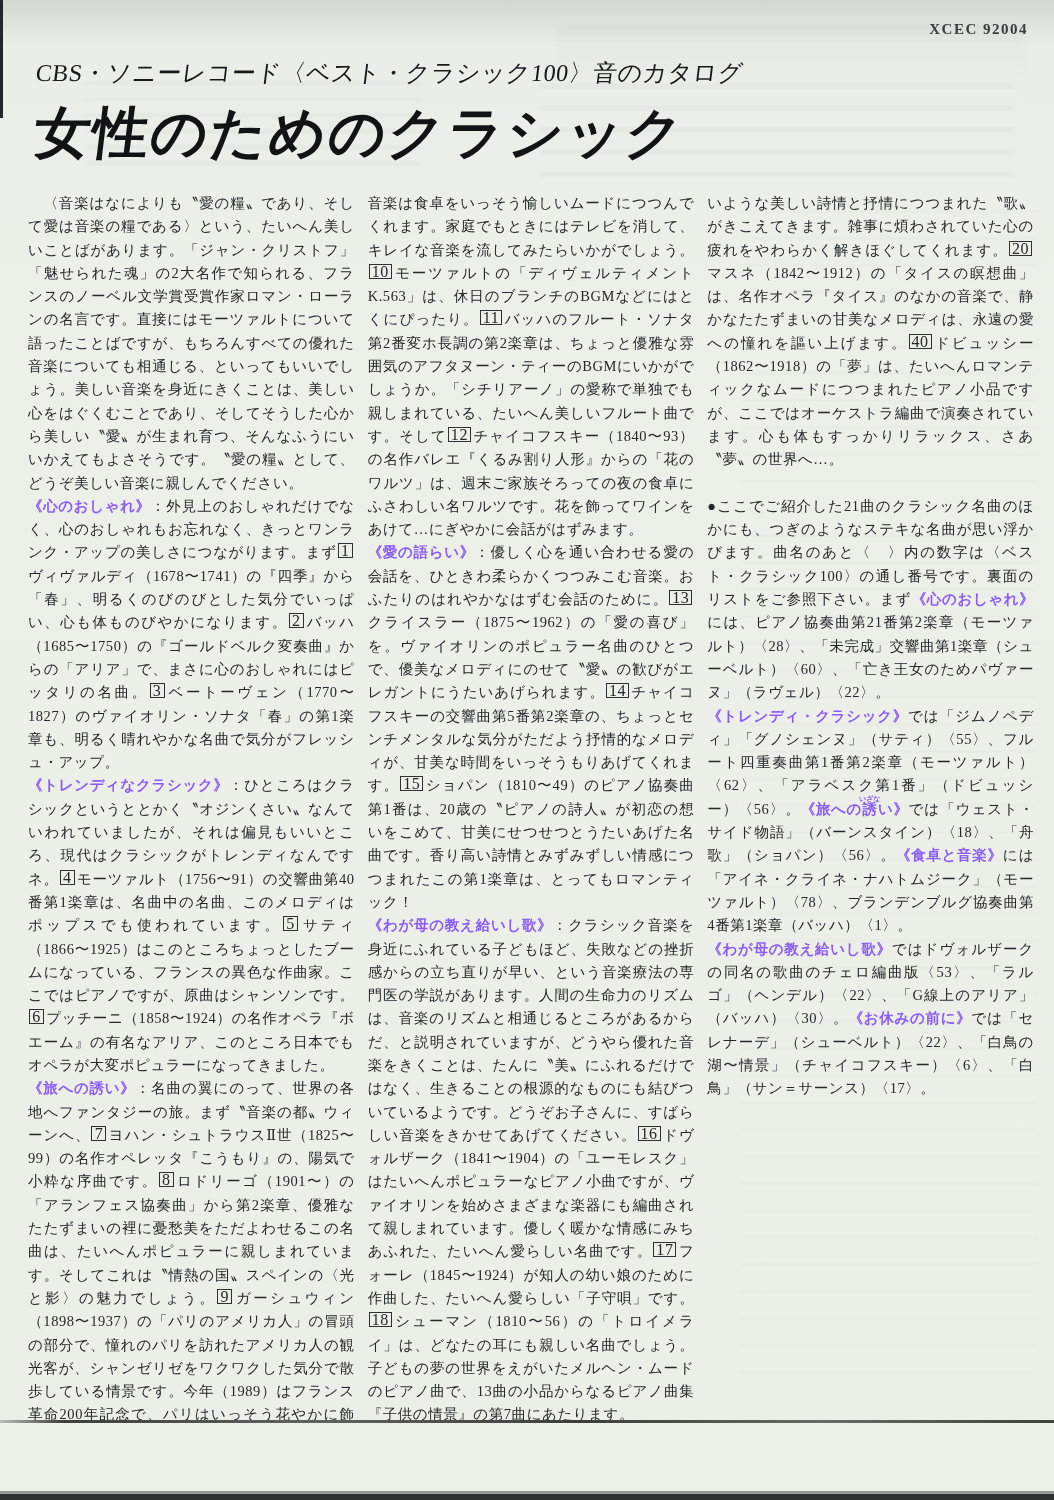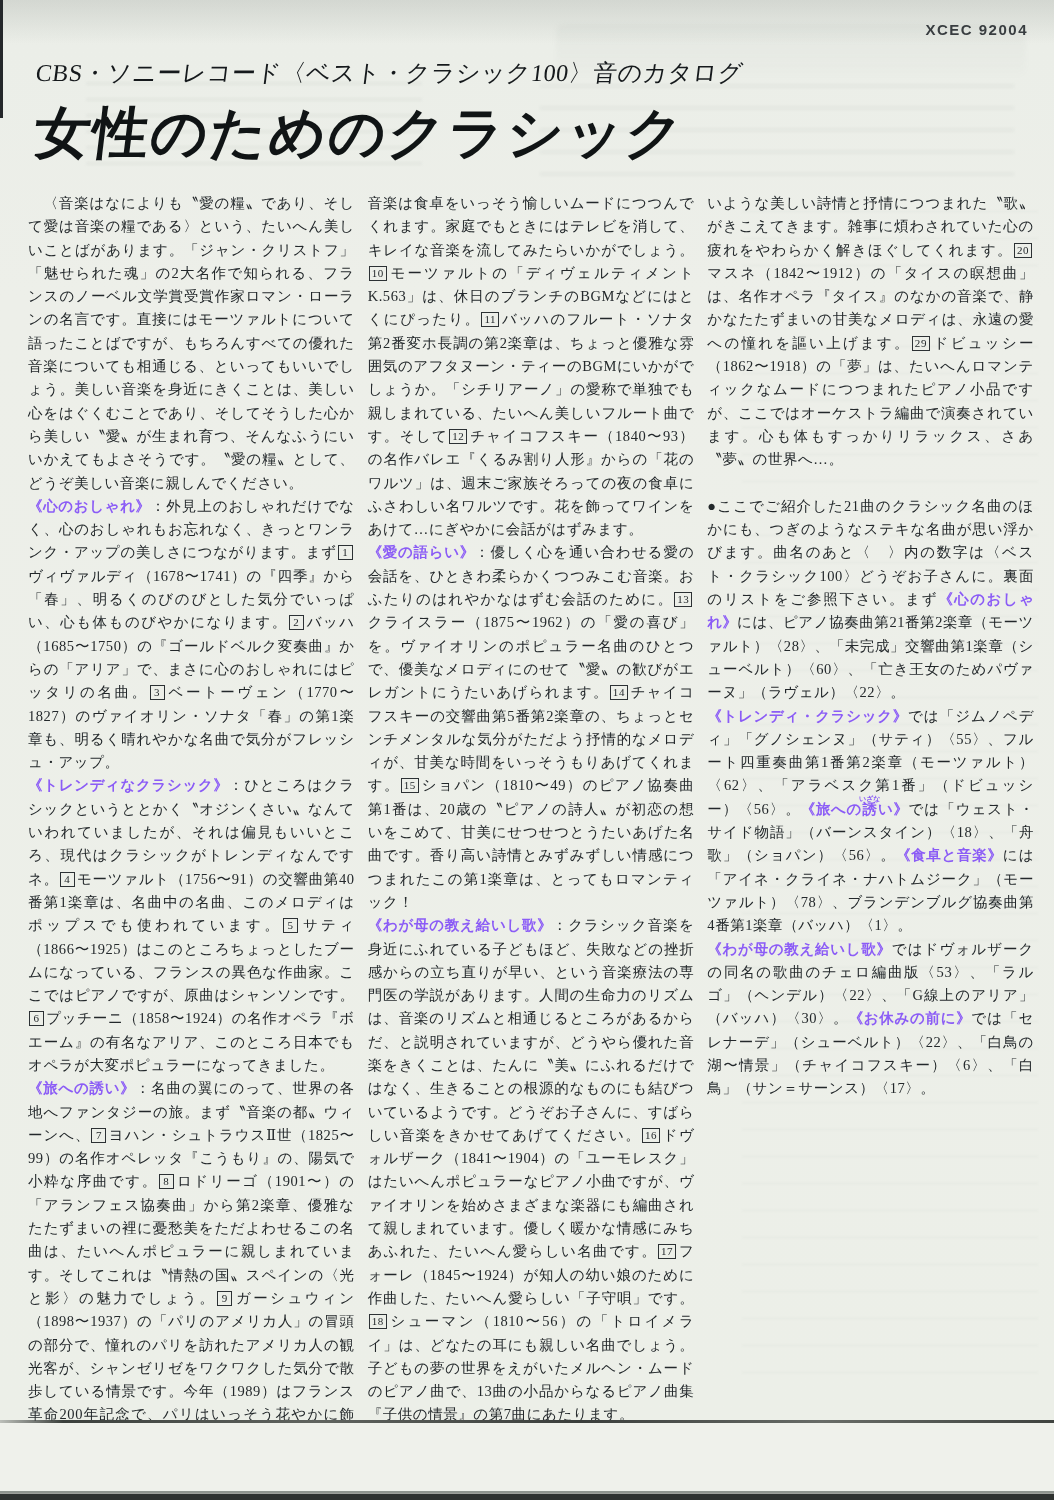--- a/index.html
+++ b/index.html
@@ -6,21 +6,21 @@
   body{
     width:1054px;height:1500px;overflow:hidden;position:relative;
     background:linear-gradient(180deg,#e6e9e3 0px,#ebeee8 45px,#edefe9 300px,#ecefe8 1420px,#f0f2ec 1492px);
     font-family:"Liberation Serif","DejaVu Serif",serif;
     color:#23282b;
   }
   .page{position:absolute;inset:0;}
   
   .catalog-no{
     position:absolute;top:21px;right:26px;
-    font-family:Liberation Sans, sans-serif;
+    font-family:Liberation Serif, serif;
     font-weight:bold;font-size:15px;letter-spacing:1.5px;color:#383d40;
   }
   .series-title{
     position:absolute;left:34px;top:57px;
     font-size:24px;font-weight:500;color:#15191c;
     letter-spacing:0.5px;white-space:nowrap;
     transform:skewX(-7deg);transform-origin:0 100%;
   }
   .page-title{
     position:absolute;left:31px;top:103px;margin:0;
@@ -39,21 +39,21 @@
     text-align:justify;text-justify:inter-ideograph;
   }
   .para.spacer{margin-top:23.3px;}
   .gothic{
     font-family:"Liberation Sans","DejaVu Sans",sans-serif;
     font-weight:bold;color:#8b5cf6;letter-spacing:0.2px;
   }
   .tracknum{
     display:inline-block;box-sizing:border-box;
     border:1.2px solid #2c3134;
-    font-size:11px;line-height:13px;min-width:15px;height:15px;
+    font-size:16px;line-height:13px;min-width:15px;height:15px;
     padding:0 2px;margin:0 2px 0 1px;text-align:center;
     vertical-align:1px;font-family:"Liberation Serif","DejaVu Serif",serif;
   }
   ruby{ruby-position:over;}
   rt{font-size:7px;line-height:1;letter-spacing:0;font-weight:bold;
      font-family:"Liberation Sans","DejaVu Sans",sans-serif;}
   
   .artifact{position:absolute;pointer-events:none;}
   .top-shade{left:0;top:0;width:100%;height:44px;
     background:linear-gradient(180deg,rgba(146,152,146,0.22),rgba(146,152,146,0));}
@@ -101,22 +101,22 @@
         <p class="para"><span class="gothic">《旅への誘い》</span><span>：名曲の翼にのって、世界の各地へファンタジーの旅。まず〝音楽の都〟ウィーンへ、</span><span class="tracknum">7</span><span>ヨハン・シュトラウスⅡ世（1825〜99）の名作オペレッタ『こうもり』の、陽気で小粋な序曲です。</span><span class="tracknum">8</span><span>ロドリーゴ（1901〜）の「アランフェス協奏曲」から第2楽章、優雅なたたずまいの裡に憂愁美をただよわせるこの名曲は、たいへんポピュラーに親しまれています。そしてこれは〝情熱の国〟スペインの〈光と影〉の魅力でしょう。</span><span class="tracknum">9</span><span>ガーシュウィン（1898〜1937）の「パリのアメリカ人」の冒頭の部分で、憧れのパリを訪れたアメリカ人の観光客が、シャンゼリゼをワクワクした気分で散歩している情景です。今年（1989）はフランス革命200年記念で、パリはいっそう花やかに飾りたてられ、日本からの観光客もいっぱいだったそうですね。</span></p>
         <p class="para"><span class="gothic">《食卓と音楽と》</span><span>：むかしから王侯貴族のけんらんたるディナーには、室内オーストラリアの典雅で軽快な演奏がつきもの、もっともいまだって静かなBGMが流れるレストランは多いはずですね。ステキな</span></p>
       </div>
     <div class="col">
         <p class="para"><span>音楽は食卓をいっそう愉しいムードにつつんでくれます。家庭でもときにはテレビを消して、キレイな音楽を流してみたらいかがでしょう。</span><span class="tracknum">10</span><span>モーツァルトの「ディヴェルティメントK.563」は、休日のブランチのBGMなどにはとくにぴったり。</span><span class="tracknum">11</span><span>バッハのフルート・ソナタ第2番変ホ長調の第2楽章は、ちょっと優雅な雰囲気のアフタヌーン・ティーのBGMにいかがでしょうか。「シチリアーノ」の愛称で単独でも親しまれている、たいへん美しいフルート曲です。そして</span><span class="tracknum">12</span><span>チャイコフスキー（1840〜93）の名作バレエ『くるみ割り人形』からの「花のワルツ」は、週末ご家族そろっての夜の食卓にふさわしい名ワルツです。花を飾ってワインをあけて…にぎやかに会話がはずみます。</span></p>
         <p class="para"><span class="gothic">《愛の語らい》</span><span>：優しく心を通い合わせる愛の会話を、ひときわ柔らかくつつみこむ音楽。おふたりのはれやかなはずむ会話のために。</span><span class="tracknum">13</span><span>クライスラー（1875〜1962）の「愛の喜び」を。ヴァイオリンのポピュラー名曲のひとつで、優美なメロディにのせて〝愛〟の歓びがエレガントにうたいあげられます。</span><span class="tracknum">14</span><span>チャイコフスキーの交響曲第5番第2楽章の、ちょっとセンチメンタルな気分がただよう抒情的なメロディが、甘美な時間をいっそうもりあげてくれます。</span><span class="tracknum">15</span><span>ショパン（1810〜49）のピアノ協奏曲第1番は、20歳の〝ピアノの詩人〟が初恋の想いをこめて、甘美にせつせつとうたいあげた名曲です。香り高い詩情とみずみずしい情感につつまれたこの第1楽章は、とってもロマンティック！</span></p>
         <p class="para"><span class="gothic">《わが母の教え給いし歌》</span><span>：クラシック音楽を身近にふれている子どもほど、失敗などの挫折感からの立ち直りが早い、という音楽療法の専門医の学説があります。人間の生命力のリズムは、音楽のリズムと相通じるところがあるからだ、と説明されていますが、どうやら優れた音楽をきくことは、たんに〝美〟にふれるだけではなく、生きることの根源的なものにも結びついているようです。どうぞお子さんに、すばらしい音楽をきかせてあげてください。</span><span class="tracknum">16</span><span>ドヴォルザーク（1841〜1904）の「ユーモレスク」はたいへんポピュラーなピアノ小曲ですが、ヴァイオリンを始めさまざまな楽器にも編曲されて親しまれています。優しく暖かな情感にみちあふれた、たいへん愛らしい名曲です。</span><span class="tracknum">17</span><span>フォーレ（1845〜1924）が知人の幼い娘のために作曲した、たいへん愛らしい「子守唄」です。</span><span class="tracknum">18</span><span>シューマン（1810〜56）の「トロイメライ」は、どなたの耳にも親しい名曲でしょう。子どもの夢の世界をえがいたメルヘン・ムードのピアノ曲で、13曲の小品からなるピアノ曲集『子供の情景』の第7曲にあたります。</span></p>
         <p class="para"><span class="gothic">《お休みの前に》</span><span>：アクティヴな1日が終わって、お休みの前にくつろぎのひととき、すばらしい音楽にしばし耳をかたむけてください。憩いのひとときであるとともに、明日への心身のリフレッシュの時間でもあるはずです。</span></p>
       </div>
     <div class="col">
-        <p class="para"><span>いような美しい詩情と抒情につつまれた〝歌〟がきこえてきます。雑事に煩わされていた心の疲れをやわらかく解きほぐしてくれます。</span><span class="tracknum">20</span><span>マスネ（1842〜1912）の「タイスの瞑想曲」は、名作オペラ『タイス』のなかの音楽で、静かなたたずまいの甘美なメロディは、永遠の愛への憧れを謳い上げます。</span><span class="tracknum">29</span><span>ドビュッシー（1862〜1918）の「夢」は、たいへんロマンティックなムードにつつまれたピアノ小品ですが、ここではオーケストラ編曲で演奏されています。心も体もすっかりリラックス、さあ〝夢〟の世界へ…。</span></p>
-        <p class="para spacer"><span>●ここでご紹介した21曲のクラシック名曲のほかにも、つぎのようなステキな名曲が思い浮かびます。曲名のあと〈　〉内の数字は〈ベスト・クラシック100〉どうぞお子さんに。裏面のリストをご参照下さい。まず</span><span class="gothic">《心のおしゃれ》</span><span>には、ピアノ協奏曲第21番第2楽章（モーツァルト）〈28〉、「未完成」交響曲第1楽章（シューベルト）〈60〉、「亡き王女のためパヴァーヌ」（ラヴェル）〈22〉。</span></p>
+        <p class="para"><span>いような美しい詩情と抒情につつまれた〝歌〟がきこえてきます。雑事に煩わされていた心の疲れをやわらかく解きほぐしてくれます。</span><span class="tracknum">20</span><span>マスネ（1842〜1912）の「タイスの瞑想曲」は、名作オペラ『タイス』のなかの音楽で、静かなたたずまいの甘美なメロディは、永遠の愛への憧れを謳い上げます。</span><span class="tracknum">40</span><span>ドビュッシー（1862〜1918）の「夢」は、たいへんロマンティックなムードにつつまれたピアノ小品ですが、ここではオーケストラ編曲で演奏されています。心も体もすっかりリラックス、さあ〝夢〟の世界へ…。</span></p>
+        <p class="para spacer"><span>●ここでご紹介した21曲のクラシック名曲のほかにも、つぎのようなステキな名曲が思い浮かびます。曲名のあと〈　〉内の数字は〈ベスト・クラシック100〉の通し番号です。裏面のリストをご参照下さい。まず</span><span class="gothic">《心のおしゃれ》</span><span>には、ピアノ協奏曲第21番第2楽章（モーツァルト）〈28〉、「未完成」交響曲第1楽章（シューベルト）〈60〉、「亡き王女のためパヴァーヌ」（ラヴェル）〈22〉。</span></p>
         <p class="para"><span class="gothic">《トレンディ・クラシック》</span><span>では「ジムノペディ」「グノシェンヌ」（サティ）〈55〉、フルート四重奏曲第1番第2楽章（モーツァルト）〈62〉、「アラベスク第1番」（ドビュッシー）〈56〉。</span><span class="gothic">《旅への</span><ruby class="gothic">誘<rt>いざな</rt></ruby><span class="gothic">い》</span><span>では「ウェスト・サイド物語」（バーンスタイン）〈18〉、「舟歌」（ショパン）〈56〉。</span><span class="gothic">《食卓と音楽》</span><span>には「アイネ・クライネ・ナハトムジーク」（モーツァルト）〈78〉、ブランデンブルグ協奏曲第4番第1楽章（バッハ）〈1〉。</span></p>
         <p class="para"><span class="gothic">《わが母の教え給いし歌》</span><span>ではドヴォルザークの同名の歌曲のチェロ編曲版〈53〉、「ラルゴ」（ヘンデル）〈22〉、「G線上のアリア」（バッハ）〈30〉。</span><span class="gothic">《お休みの前に》</span><span>では「セレナーデ」（シューベルト）〈22〉、「白鳥の湖〜情景」（チャイコフスキー）〈6〉、「白鳥」（サン＝サーンス）〈17〉。</span></p>
       </div>
   </div>
 
   <div class="artifact below-strip"></div>
   <div class="artifact sheet-edge"></div>
   <div class="artifact bottom-band"></div>
 
 </div>

